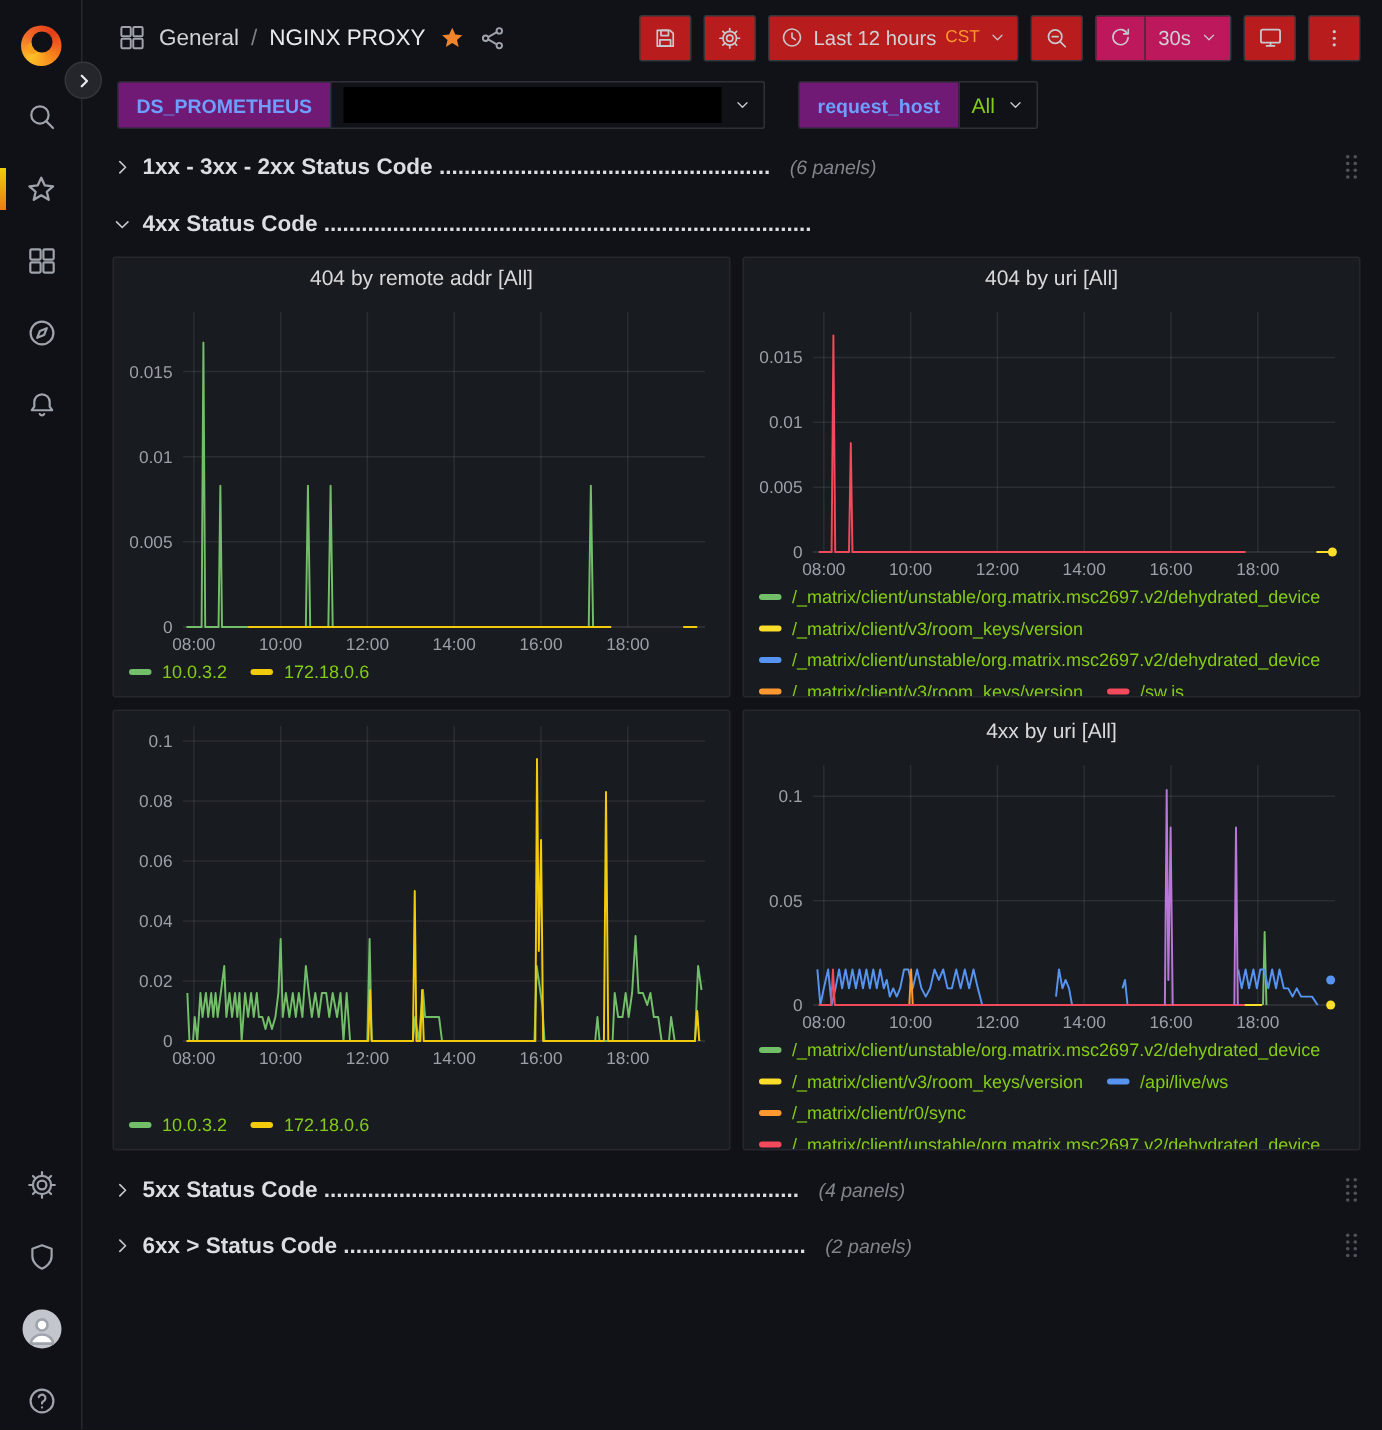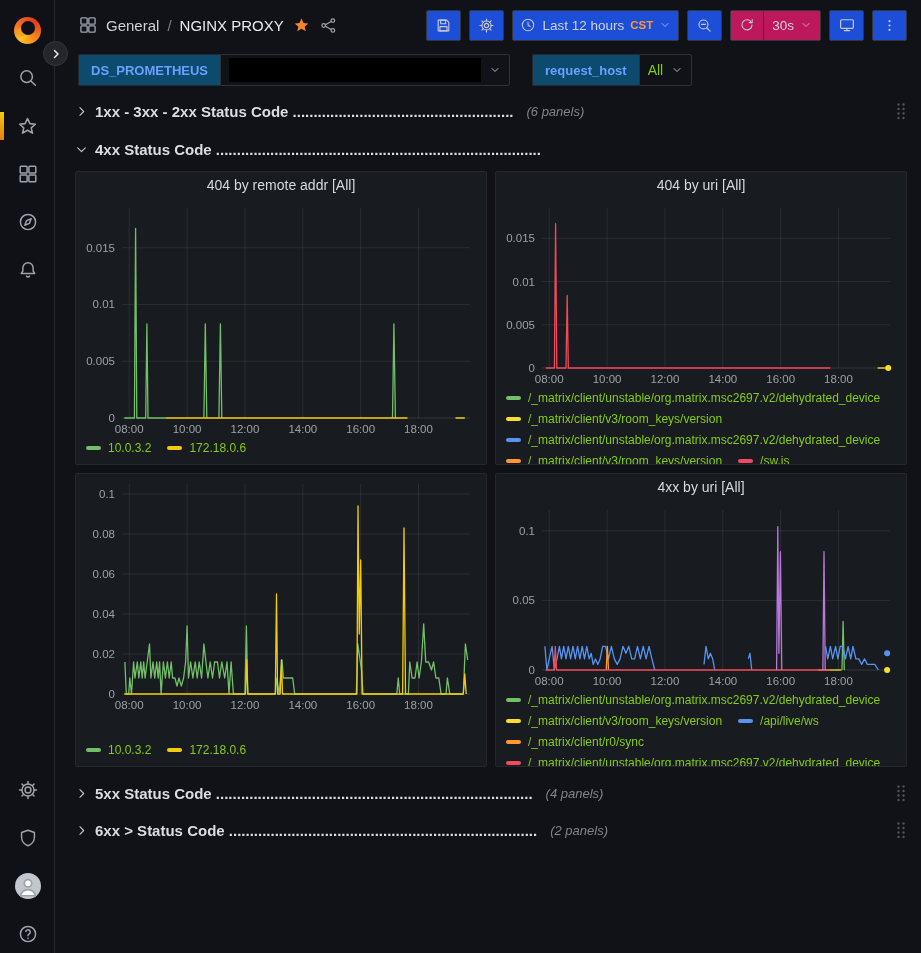--- a/index.html
+++ b/index.html
@@ -16,30 +16,30 @@
   .expand-pill{position:absolute;top:41px;left:43px;width:25px;height:25px;border-radius:50%;background:#24262c;border:1px solid #34363d;display:flex;align-items:center;justify-content:center;z-index:6;cursor:pointer}
   .avatar-circle{width:26px;height:26px;border-radius:50%;background:#c3c7cd;display:flex;align-items:flex-end;justify-content:center;overflow:hidden}
   
   .header{position:absolute;left:56px;top:0;right:0;height:50px;display:flex;align-items:center;padding:0 14px 0 22px}
   .crumb{display:flex;align-items:center;gap:8px;white-space:nowrap}
   .crumb svg{stroke:#9fa3ab;fill:none;stroke-width:1.6}
   .crumb-section{color:#d0d1d5;font-size:15px}
   .crumb-sep{color:#7b8087;font-size:15px}
   .crumb-title{color:#e9eaee;font-size:15px}
   .toolbar{margin-left:auto;display:flex;align-items:center;gap:8px}
-  .tbtn{height:31px;min-width:35px;padding:0 7px;background:#1d4ed8;border:1px solid #33363d;border-radius:2px;display:flex;align-items:center;justify-content:center;gap:6px;cursor:pointer;color:#d0d1d5;font-size:13.5px;white-space:nowrap}
+  .tbtn{height:31px;min-width:35px;padding:0 7px;background:#b91c1c;border:1px solid #33363d;border-radius:2px;display:flex;align-items:center;justify-content:center;gap:6px;cursor:pointer;color:#d0d1d5;font-size:13.5px;white-space:nowrap}
   .tbtn svg{stroke:#c7c9cf;fill:none;stroke-width:1.6;stroke-linecap:round;stroke-linejoin:round}
-  .tz{color:#ff9830;font-size:11.5px;font-weight:700}
+  .tz{color:#ff9830;font-size:11.5px;font-weight:400}
   .grouped{display:flex;align-items:stretch;border:1px solid #33363d;border-radius:2px;height:31px}
   .grouped .seg{display:flex;align-items:center;gap:6px;padding:0 8px;background:#be185d;cursor:pointer;color:#d0d1d5;font-size:13.5px}
   .grouped .seg+.seg{border-left:1px solid #33363d}
   .grouped svg{stroke:#c7c9cf;fill:none;stroke-width:1.6;stroke-linecap:round;stroke-linejoin:round}
   
   .varbar{position:absolute;left:56px;top:52px;right:0;height:36px;display:flex;align-items:center;gap:0;padding-left:22px}
-  .var-label{height:32px;display:flex;align-items:center;padding:0 12px;background:#0c4a6e;border:1px solid #26282e;border-right:none;border-radius:2px 0 0 2px;color:#6e9fff;font-size:13px;font-weight:700;cursor:pointer}
+  .var-label{height:32px;display:flex;align-items:center;padding:0 12px;background:#701a75;border:1px solid #26282e;border-right:none;border-radius:2px 0 0 2px;color:#6e9fff;font-size:13px;font-weight:700;cursor:pointer}
   .var-value{height:32px;display:flex;align-items:center;gap:8px;padding:0 8px;background:#111217;border:1px solid #2e3138;border-radius:0 2px 2px 0;cursor:pointer}
   .redacted{width:252px;height:24px;background:#000}
   .var-gap{width:22px}
   .var-value svg,.var-label svg{stroke:#c7c9cf;fill:none;stroke-width:1.8;stroke-linecap:round}
   .all-value{color:#84cc16;font-size:14px}
   
   .dash{position:absolute;left:56px;top:92px;right:0;bottom:0;padding:0 14px 0 19px}
   .row-header{height:28px;margin-top:5px;display:flex;align-items:center;gap:7px;cursor:pointer;overflow:hidden}
   .row-header svg{stroke:#c7c9cf;fill:none;stroke-width:2;stroke-linecap:round;stroke-linejoin:round;flex:none}
   .row-title{font-weight:700;font-size:15px;color:#dcdce3;white-space:nowrap;overflow:hidden}

